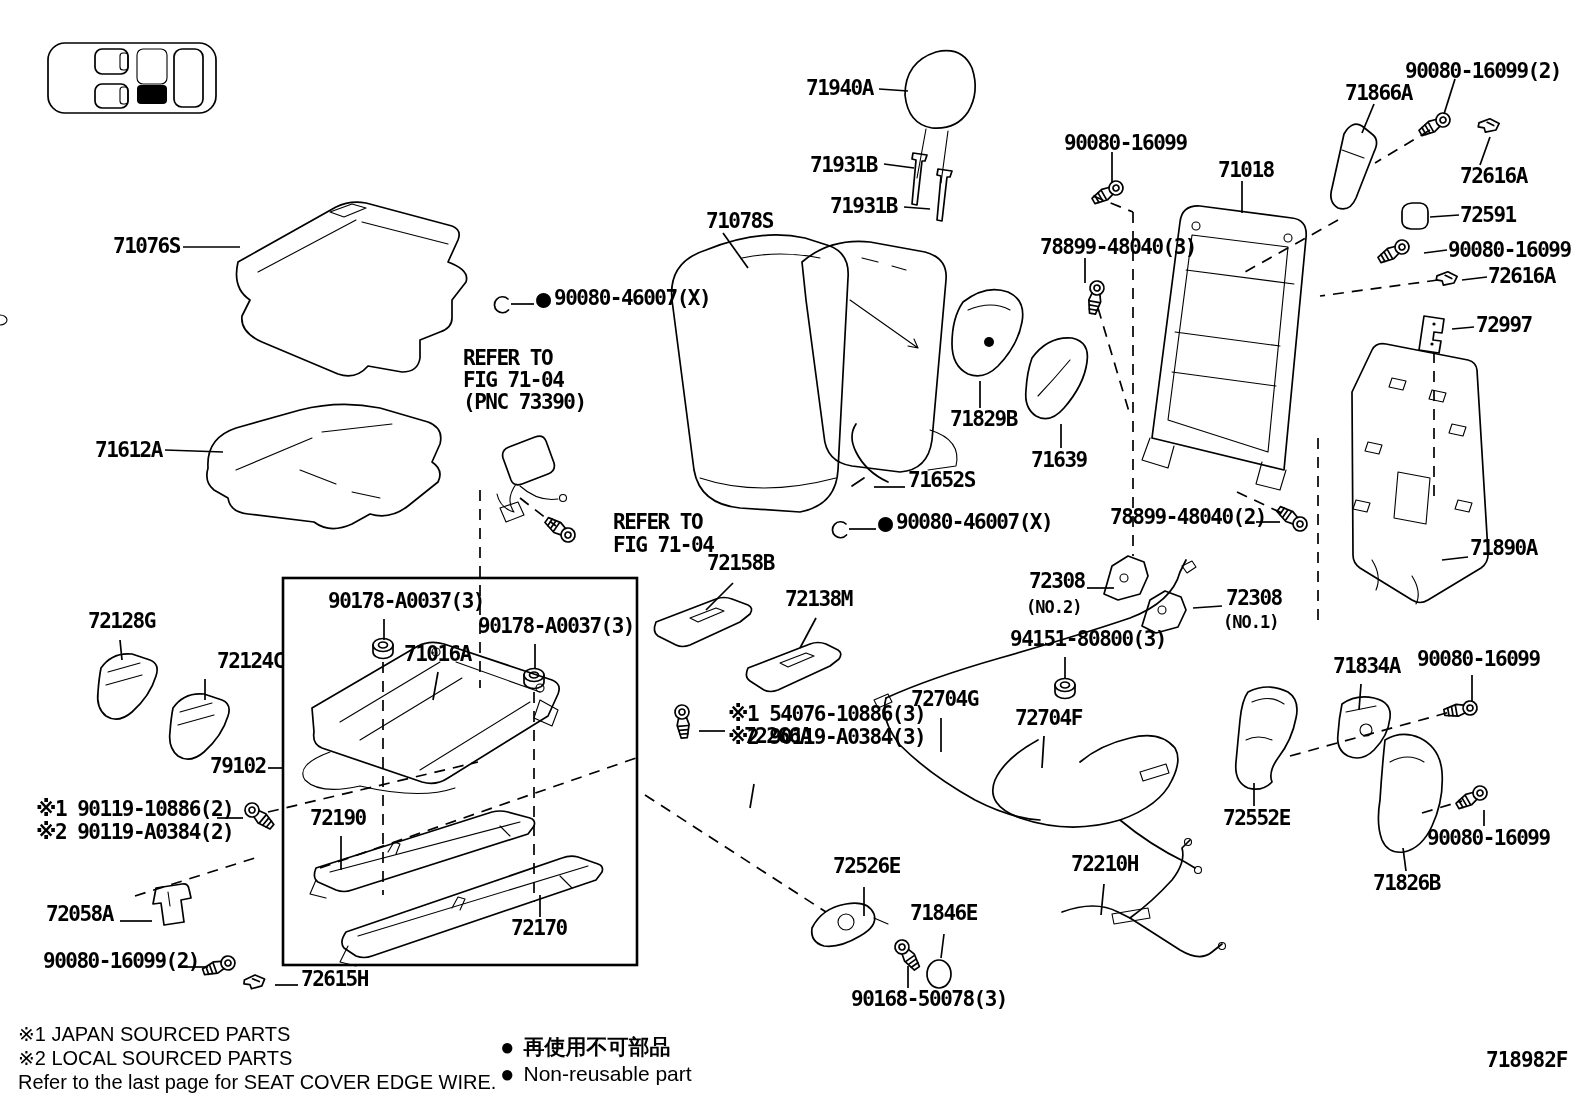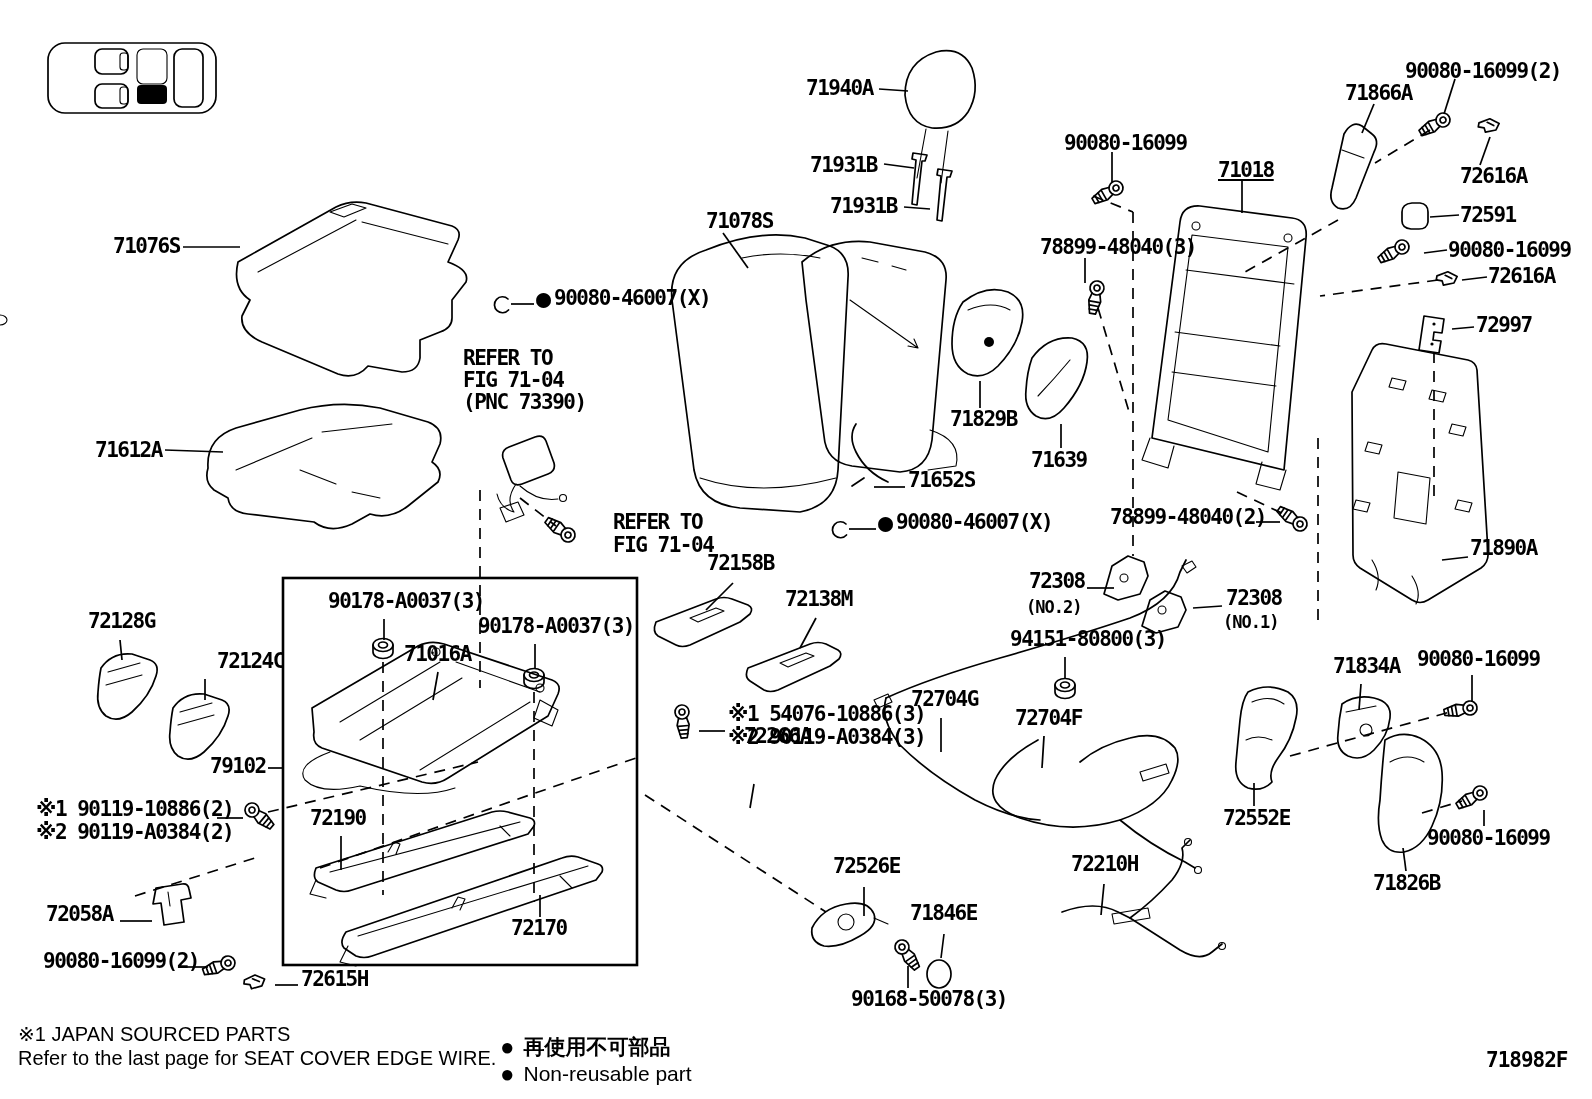--- a/index.html
+++ b/index.html
@@ -350,21 +350,21 @@
 
 <div id="labels">
       <div class="plabel" style="left: 113px; top: 236px;"><span>71076S</span></div>
       <div class="plabel" style="left: 95px; top: 440px;"><span>71612A</span></div>
       <div class="plabel" style="left: 806px; top: 78px;"><span>71940A</span></div>
       <div class="plabel" style="left: 810px; top: 155px;"><span>71931B</span></div>
       <div class="plabel" style="left: 830px; top: 196px;"><span>71931B</span></div>
       <div class="plabel" style="left: 1064px; top: 133px;"><span>90080-16099</span></div>
       <div class="plabel" style="left: 706px; top: 211px;"><span>71078S</span></div>
       <div class="plabel" style="left: 1040px; top: 237px;"><span>78899-48040(3)</span></div>
-      <div class="plabel" style="left: 1218px; top: 160px; text-decoration: underline;"><span>71018</span></div>
+      <div class="plabel" style="left: 1218px; top: 160px;"><span>71018</span></div>
       <div class="plabel" style="left: 1345px; top: 83px;"><span>71866A</span></div>
       <div class="plabel" style="left: 1405px; top: 61px;"><span>90080-16099(2)</span></div>
       <div class="plabel" style="left: 1460px; top: 166px;"><span>72616A</span></div>
       <div class="plabel" style="left: 1460px; top: 205px;"><span>72591</span></div>
       <div class="plabel" style="left: 1448px; top: 240px;"><span>90080-16099</span></div>
       <div class="plabel" style="left: 1488px; top: 266px;"><span>72616A</span></div>
       <div class="plabel" style="left: 1476px; top: 315px;"><span>72997</span></div>
       <div class="plabel" style="left: 536px; top: 288px;"><span class="dot">●</span><span>90080-46007(X)</span></div>
       <div class="plabel" style="left: 463px; top: 348px;"><span>REFER TO</span></div>
       <div class="plabel" style="left: 463px; top: 370px;"><span>FIG 71-04</span></div>
@@ -408,20 +408,21 @@
       <div class="plabel" style="left: 1223px; top: 808px;"><span>72552E</span></div>
       <div class="plabel" style="left: 1333px; top: 656px;"><span>71834A</span></div>
       <div class="plabel" style="left: 1417px; top: 649px;"><span>90080-16099</span></div>
       <div class="plabel" style="left: 1373px; top: 873px;"><span>71826B</span></div>
       <div class="plabel" style="left: 1427px; top: 828px;"><span>90080-16099</span></div>
       <div class="plabel" style="left: 1470px; top: 538px;"><span>71890A</span></div>
     </div>
 
 <div class="footnotes">
   <div>※1 JAPAN SOURCED PARTS</div>
+  <div>※2 LOCAL SOURCED PARTS</div>
   <div>Refer to the last page for SEAT COVER EDGE WIRE.</div>
 </div>
 
 <div class="legend">
   <div class="row">
     <span class="dot">●</span>
     <span class="jp">再使用不可部品</span>
   </div>
   <div class="row">
     <span class="dot">●</span>

